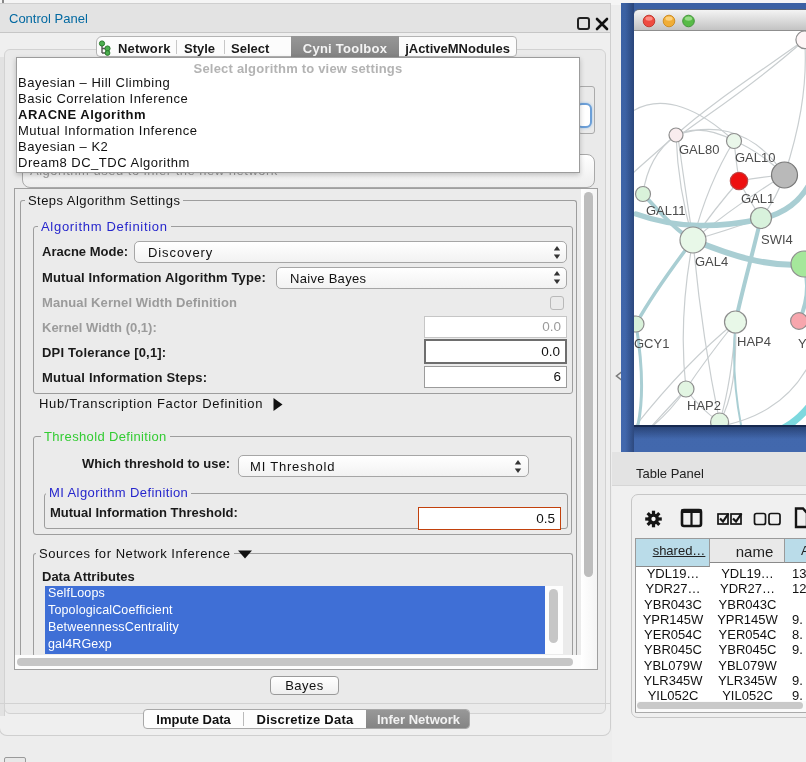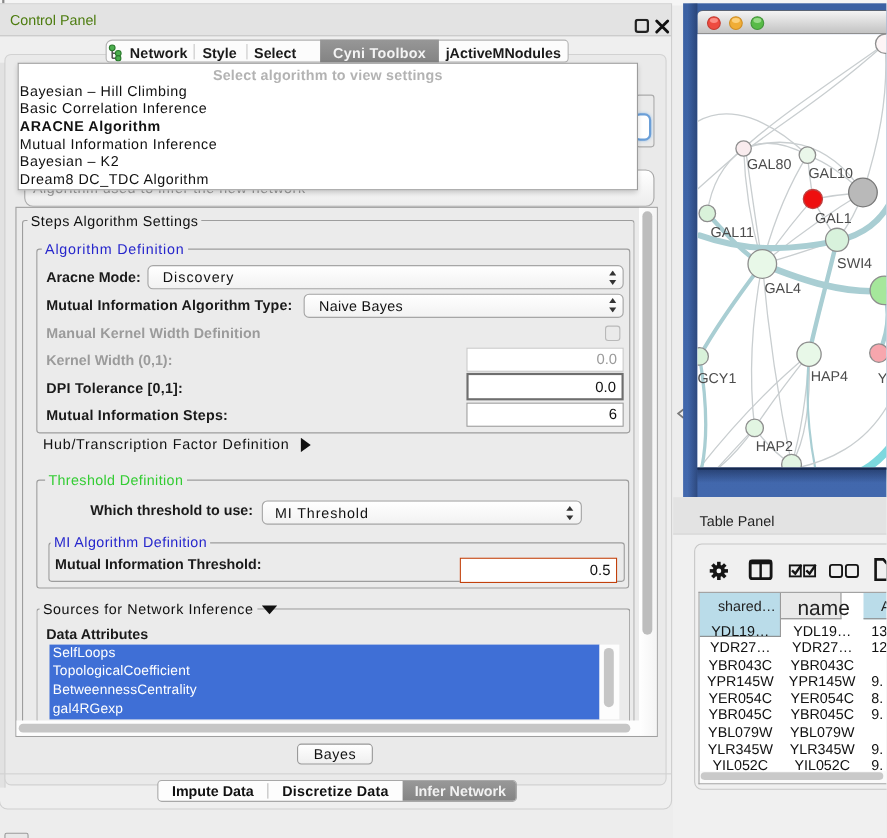--- a/index.html
+++ b/index.html
@@ -18,21 +18,21 @@
 </style>
 </head>
 <body>
 
 <div class="abs" style="left:0;top:0;width:806px;height:5px;background:#f5f5f5;"></div>
 <div class="abs" style="left:2px;top:0;width:2px;height:3px;background:#888;"></div>
 
 <div class="abs" id="leftwin" style="left:0;top:4px;width:610px;height:731px;background:#efefef;border-radius:0 0 7px 7px;box-shadow:0 0 0 1px #cfcfcf;overflow:hidden;">
 
   <div class="abs" style="left:0;top:0;width:610px;height:28px;background:#e3e3e3;border-bottom:1px solid #c6c6c6;"></div>
-  <div class="abs" style="left:9px;top:7px;font-size:13px;color:#4d7c0f;">Control Panel</div>
+  <div class="abs" style="left:9px;top:7px;font-size:13px;color:#0369a1;">Control Panel</div>
   <svg class="abs" style="left:576px;top:12.5px;" width="34" height="14" viewBox="0 0 34 14">
     <rect x="2" y="1" width="11" height="11" rx="2" fill="none" stroke="#222" stroke-width="2"></rect>
     <path d="M21 2 L31 12 M31 2 L21 12" stroke="#111" stroke-width="2.6" stroke-linecap="round"></path>
   </svg>
   <div class="abs" style="left:0;top:53px;width:4px;height:659px;background:#e2e2e2;border-right:1px solid #d2d2d2;"></div>
 
   <div class="abs" style="left:4px;top:45px;width:600px;height:663px;background:#eaeaea;border:1px solid #d2d2d2;border-radius:6px;"></div>
 
   <div class="abs" style="left:96px;top:32px;width:421px;height:21px;background:#fcfcfc;border:1px solid #b3b3b3;border-radius:6px 4px 4px 4px;box-sizing:border-box;"></div>
   <svg class="abs" style="left:98px;top:35px;" width="14" height="17" viewBox="0 0 14 17">
@@ -278,22 +278,22 @@
     <path d="M89 12.5 L92 15.5 L97.5 7.5" stroke-width="2.2"></path>
     <rect x="110.5" y="7.5" width="11" height="11" rx="2"></rect>
     <rect x="125" y="7.5" width="11" height="11" rx="2"></rect>
   </g>
 
   <path d="M152 2.5 L159 2.5 L163 7 L163 21 L152 21 Z" fill="none" stroke="#151515" stroke-width="2.4"></path>
 </svg>
 
 <div class="abs" style="left:635px;top:538px;width:171px;height:175px;background:#fff;border-left:1px solid #9a9a9a;border-top:1px solid #9a9a9a;box-sizing:border-box;overflow:hidden;">
 
-  <div class="abs" style="left:0;top:0;width:74px;height:40px;background:#badce9;border-right:1px solid #9a9a9a;border-bottom:1px solid #8a8a8a;box-sizing:border-box;text-align:center;font-size:13px;color:#222;padding-top:4px;text-indent:13px;">shared…</div>
-  <div class="abs" style="left:74px;top:0;width:55px;height:24px;background:#e9e9e9;border-right:1px solid #9a9a9a;border-bottom:1px solid #8a8a8a;box-sizing:border-box;text-align:center;font-size:19px;color:#222;padding-top:4px;text-indent:15px;">name</div>
+  <div class="abs" style="left:0;top:0;width:74px;height:28px;background:#badce9;border-right:1px solid #9a9a9a;border-bottom:1px solid #8a8a8a;box-sizing:border-box;text-align:center;font-size:13px;color:#222;padding-top:4px;text-indent:13px;text-decoration:underline;">shared…</div>
+  <div class="abs" style="left:74px;top:0;width:75px;height:24px;background:#e9e9e9;border-right:1px solid #9a9a9a;border-bottom:1px solid #8a8a8a;box-sizing:border-box;text-align:center;font-size:15px;color:#222;padding-top:4px;text-indent:15px;">name</div>
   <div class="abs" style="left:149px;top:0;width:22px;height:24px;background:#badce9;border-bottom:1px solid #8a8a8a;box-sizing:border-box;font-size:13px;color:#222;padding-top:4px;padding-left:16px;">A</div>
 
   <div class="abs" style="left:0;top:27px;width:74px;text-align:center;font-size:13px;color:#111;line-height:15.3px;">YDL19…<br>YDR27…<br>YBR043C<br>YPR145W<br>YER054C<br>YBR045C<br>YBL079W<br>YLR345W<br>YIL052C</div>
   <div class="abs" style="left:74px;top:27px;width:75px;text-align:center;font-size:13px;color:#111;line-height:15.3px;">YDL19…<br>YDR27…<br>YBR043C<br>YPR145W<br>YER054C<br>YBR045C<br>YBL079W<br>YLR345W<br>YIL052C</div>
   <div class="abs" style="left:156px;top:27px;width:20px;font-size:13px;color:#111;line-height:15.3px;">13<br>12<br>&nbsp;<br>9.<br>8.<br>9.<br>&nbsp;<br>9.<br>9.</div>
 
   <div class="abs" style="left:0;top:162px;width:171px;height:11px;background:#fafafa;"></div>
   <div class="abs" style="left:1px;top:163px;width:166px;height:7px;background:#c9c9c9;border-radius:3.5px;"></div>
 </div>
 <div class="abs" style="left:635px;top:712px;width:171px;height:1px;background:#aaa;"></div>

